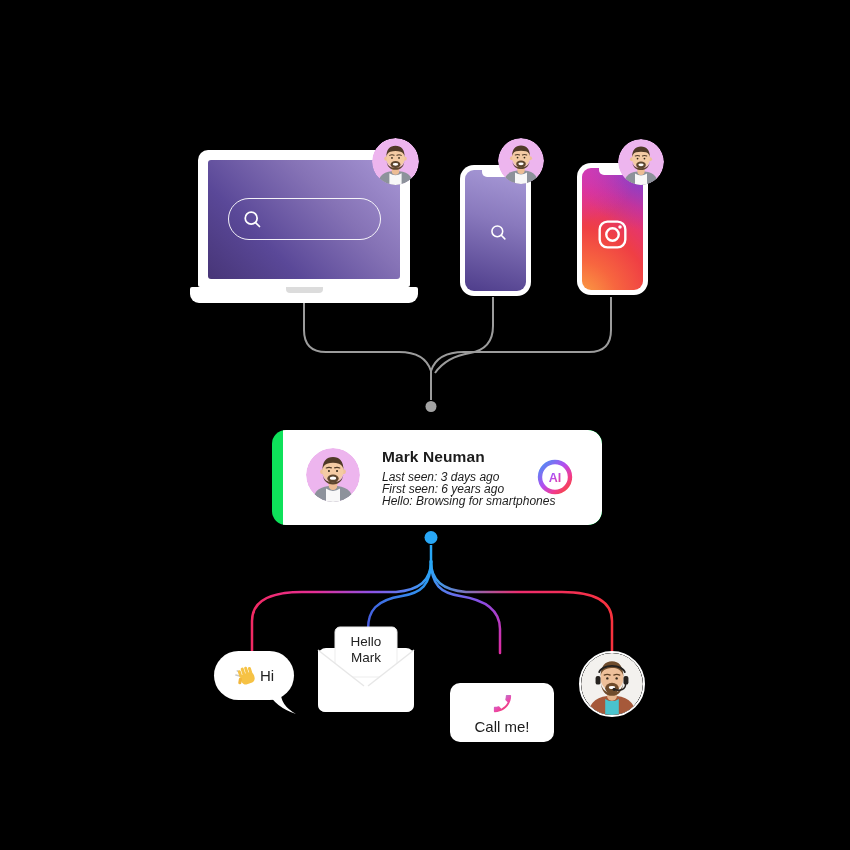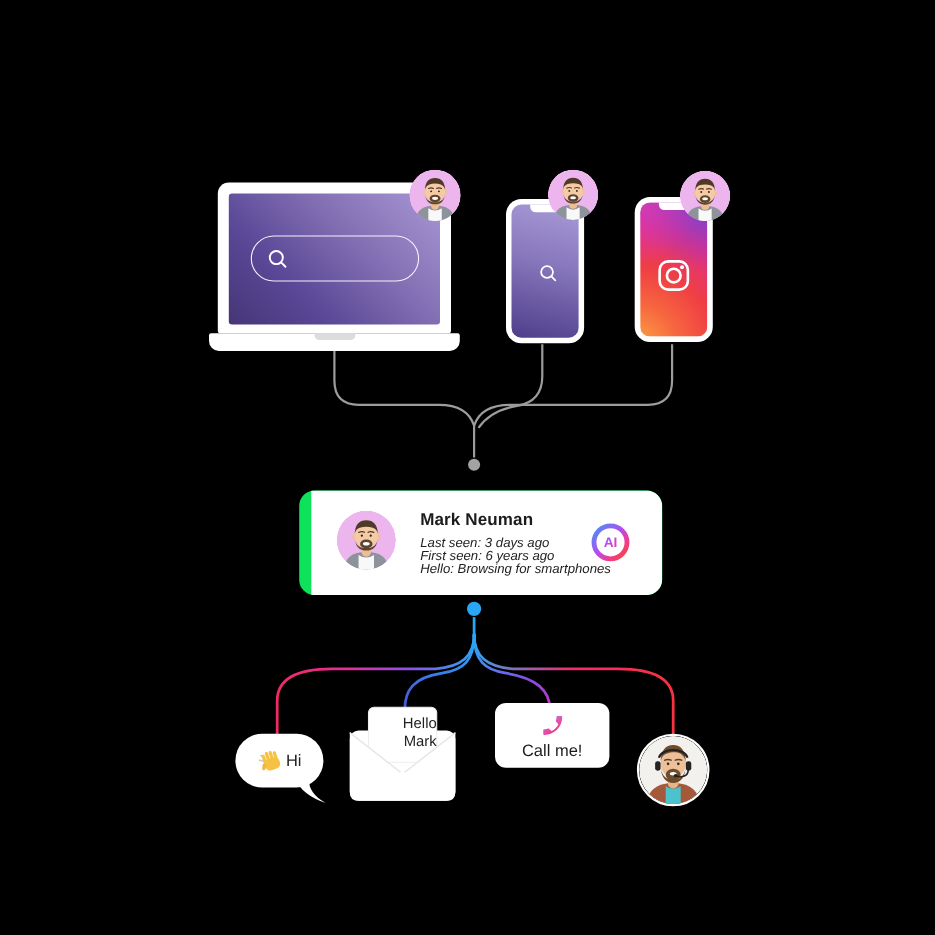--- a/index.html
+++ b/index.html
@@ -1,18 +1,18 @@
 <!DOCTYPE html>
 <html style="--c-background: #000000; --c-accent_green: #0ee15a; --c-connector_gray: #9c9c9c; --c-connector_blue: #28a7f6; --c-branch_pink: #f22a64; --c-branch_red: #f8323e; --c-branch_magenta: #dd2da4; --c-branch_indigo: #4957dd; --c-avatar_pink: #edb5ee;"><head>
 <meta charset="utf-8">
 <style>
   html,body{margin:0;padding:0;background:#000;}
   *{box-sizing:border-box;}
   body{font-family:"Liberation Sans","DejaVu Sans",sans-serif;}
-  .stage{position:relative;width:850px;height:802px;background:var(--c-background,#000);overflow:hidden;margin-top:16px;}
+  .stage{position:relative;width:850px;height:802px;background:var(--c-background,#000);overflow:hidden;}
   .abs{position:absolute;}
 
   
   svg.lines{position:absolute;left:0;top:0;width:850px;height:850px;pointer-events:none;}
   .ln-gray{stroke:var(--c-connector_gray,#9c9c9c);stroke-width:2;fill:none;}
   .dot-gray{fill:#a3a3a3;}
   .ln-blue{stroke:var(--c-connector_blue,#28a7f6);stroke-width:2.5;fill:none;}
   .dot-blue{fill:var(--c-connector_blue,#28a7f6);}
   .branch{stroke-width:2.5;fill:none;stroke-linecap:round;}
   .st-blue{stop-color:var(--c-connector_blue,#28a7f6);}
@@ -48,22 +48,22 @@
   .profile-card{left:272px;top:430px;width:330px;height:95px;background:var(--c-accent_green,#0ee15a);border-radius:14px;overflow:hidden;}
   .profile-card .inner{position:absolute;left:11px;top:0;right:0;bottom:0;background:#fff;border-radius:0 14px 14px 0;}
   .profile-avatar{left:34px;top:18px;width:54px;height:54px;}
   .profile-name{left:110px;top:18px;font-size:15.5px;font-weight:600;color:#1c1c1c;letter-spacing:.1px;}
   .profile-details{left:110px;top:41px;font-size:12px;line-height:12.2px;color:#1d1d1d;font-style:italic;}
   .ai-badge{left:265px;top:29px;width:36px;height:36px;}
 
   
   .chat-bubble{left:214px;top:651px;width:80px;height:49px;background:#fff;border-radius:25px;display:flex;align-items:center;justify-content:center;gap:0;}
   .chat-label{font-size:15px;font-weight:500;color:#222;}
-  .letter-text{left:335px;top:634px;width:62px;text-align:right;font-size:13.5px;line-height:16px;color:#222;font-weight:500;}
-  .call-card{left:450px;top:623px;width:104px;height:59px;background:#fff;border-radius:10px;display:flex;flex-direction:column;align-items:center;justify-content:center;gap:3px;padding-top:2px;}
+  .letter-text{left:335px;top:634px;width:62px;text-align:center;font-size:13.5px;line-height:16px;color:#222;font-weight:500;}
+  .call-card{left:450px;top:683px;width:104px;height:59px;background:#fff;border-radius:10px;display:flex;flex-direction:column;align-items:center;justify-content:center;gap:3px;padding-top:2px;}
   .call-label{font-size:15px;font-weight:500;color:#1b1b1b;}
   .agent-avatar{left:579px;top:651px;width:66px;height:66px;border:2px solid #fff;}
 </style>
 </head>
 <body>
 
 <svg width="0" height="0" style="position:absolute" aria-hidden="true">
   <defs>
     <clipPath id="circleClip">
         <circle cx="50" cy="50" r="50"></circle>

